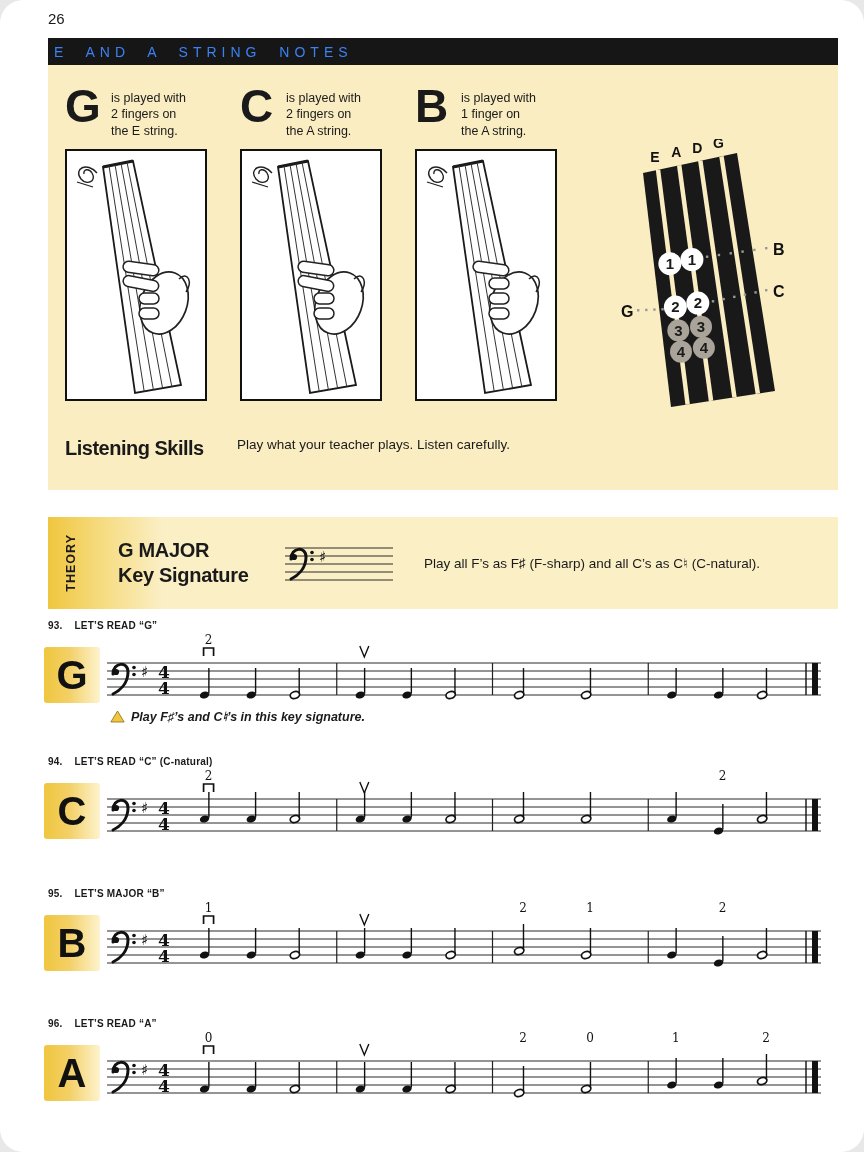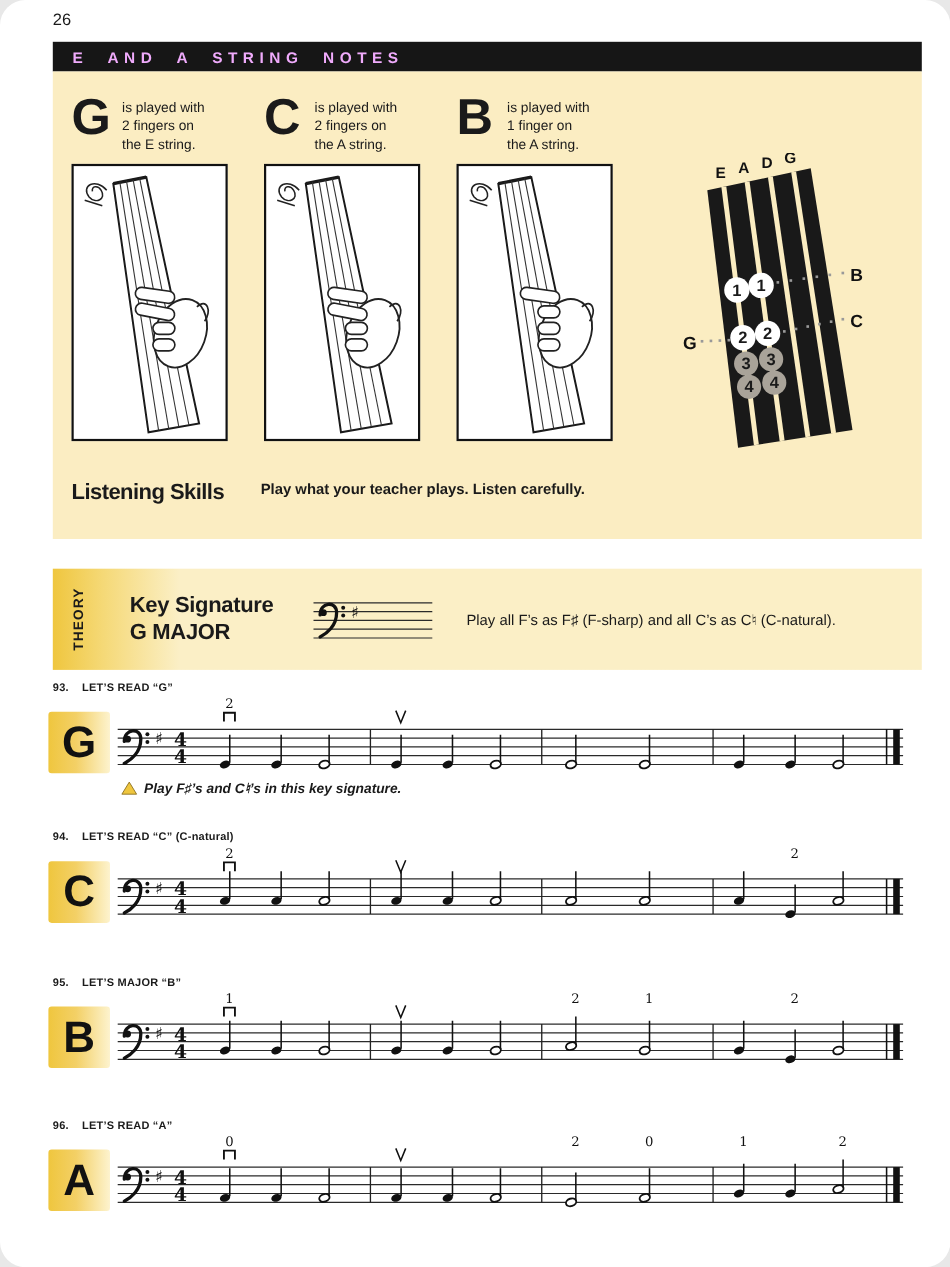--- a/index.html
+++ b/index.html
@@ -1,33 +1,33 @@
 <!DOCTYPE html>
 <html><head>
 <meta charset="utf-8">
 <style>
   html,body{margin:0;padding:0;background:#e8e8e8;}
   .page{position:relative;width:864px;height:1152px;background:#ffffff;
         font-family:"Liberation Sans",sans-serif;color:#1a1a1a;overflow:hidden;border-radius:23px;}
   .pagenum{position:absolute;left:48px;top:10px;font-size:15px;}
   .topbar{position:absolute;left:48px;top:38px;width:790px;height:27px;background:#161616;
-          color:#f0abfc;font-weight:bold;font-size:14px;letter-spacing:5px;word-spacing:9px;
-          line-height:28px;padding-left:18px;box-sizing:border-box;}
+          color:#3b82f6;font-weight:normal;font-size:14px;letter-spacing:5px;word-spacing:9px;
+          line-height:28px;padding-left:6px;box-sizing:border-box;}
   .cream{position:absolute;left:48px;top:65px;width:790px;height:425px;background:#FBEDC2;}
   .intro-row{position:absolute;top:22px;left:17px;display:flex;}
   .intro{width:175px;display:flex;}
   .intro-letter{font-size:46px;font-weight:bold;line-height:0.85;width:46px;letter-spacing:-2px;}
   .intro-text{font-size:12.5px;line-height:1.3;white-space:pre-line;padding-top:3px;}
   .media-row{position:absolute;top:84px;left:17px;width:773px;height:260px;}
   .photo{position:absolute;width:138px;height:248px;background:#fff;border:2px solid #111;}
   .photo.p1{left:0;} .photo.p2{left:175px;} .photo.p3{left:350px;}
   .fb-wrap{position:absolute;left:548px;top:-10px;}
   .listening{position:absolute;top:372px;left:17px;display:flex;align-items:flex-start;}
   .listening-title{font-size:20px;font-weight:bold;width:172px;letter-spacing:-0.5px;}
-  .listening-text{font-size:13.5px;font-weight:bold;}
+  .listening-text{font-size:13.5px;}
   .theory{position:absolute;left:48px;top:517px;width:790px;height:92px;
           background:linear-gradient(90deg,#EFC63E 0px,#F5D977 46px,#FBEFC6 115px,#FBEFC6 100%);
           display:flex;align-items:center;}
   .theory-side{width:46px;align-self:stretch;display:flex;align-items:center;justify-content:center;}
   .theory-side span{writing-mode:vertical-rl;transform:rotate(180deg);font-weight:bold;
                     font-size:12.5px;letter-spacing:1px;}
   .theory-title{margin-left:24px;font-size:20px;font-weight:bold;line-height:1.25;width:160px;letter-spacing:-0.3px;}
   .theory-staff{margin-left:6px;margin-top:4px;}
   .theory-text{margin-left:30px;font-size:13.5px;}
   .exercise{position:absolute;left:48px;width:790px;}
@@ -183,22 +183,22 @@
       <div class="listening-title">Listening Skills</div>
       <div class="listening-text">Play what your teacher plays.  Listen carefully.</div>
     </div>
   </div>
 
   <div class="theory">
     <div class="theory-side">
       <span>THEORY</span>
     </div>
     <div class="theory-title">
+      <div>G MAJOR</div>
       <div>Key Signature</div>
-      <div>G MAJOR</div>
     </div>
     <svg id="theory-staff" class="theory-staff" width="110" height="66" viewBox="0 0 110 66">
         <line x1="1" y1="16" x2="109" y2="16" stroke="#2a2a2a" stroke-width="1.1"></line>
         <line x1="1" y1="24" x2="109" y2="24" stroke="#2a2a2a" stroke-width="1.1"></line>
         <line x1="1" y1="32" x2="109" y2="32" stroke="#2a2a2a" stroke-width="1.1"></line>
         <line x1="1" y1="40" x2="109" y2="40" stroke="#2a2a2a" stroke-width="1.1"></line>
         <line x1="1" y1="48" x2="109" y2="48" stroke="#2a2a2a" stroke-width="1.1"></line>
         <circle cx="10" cy="25" r="3.1" fill="#111"></circle>
         <path d="M7 27 C 7 15, 22 14, 22 25
                C 22 37, 13 44, 7 47" fill="none" stroke="#111" stroke-width="3" stroke-linecap="round"></path>

